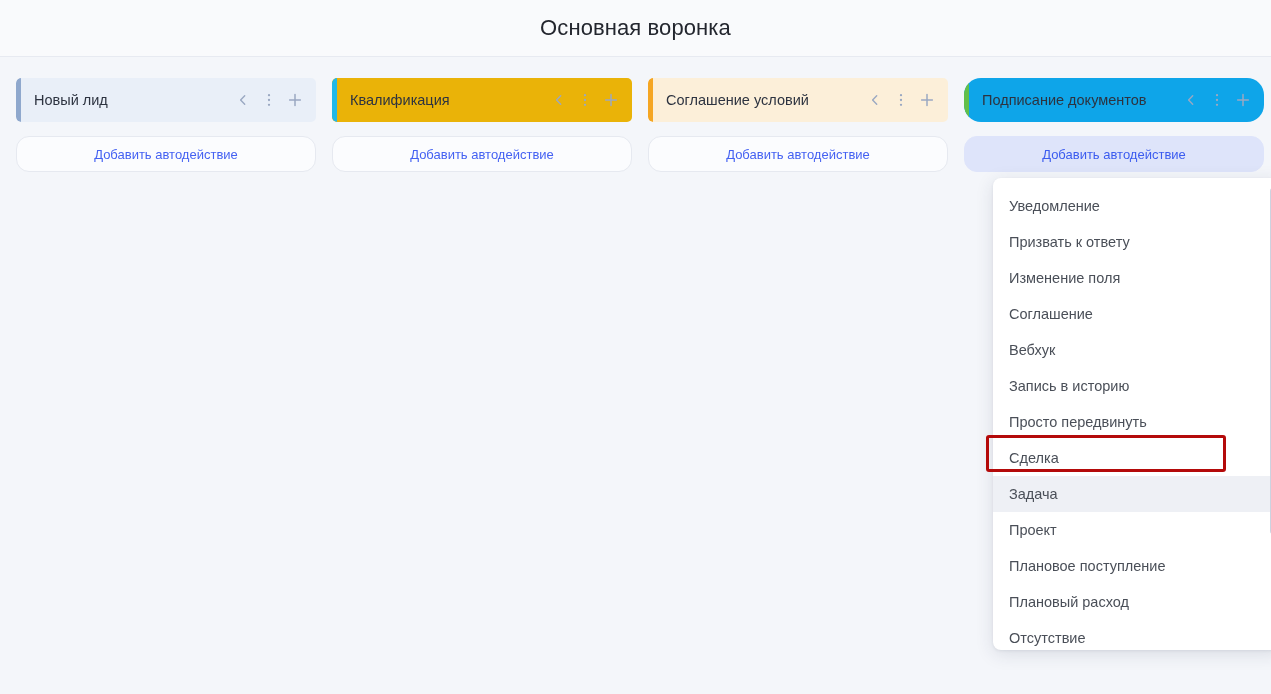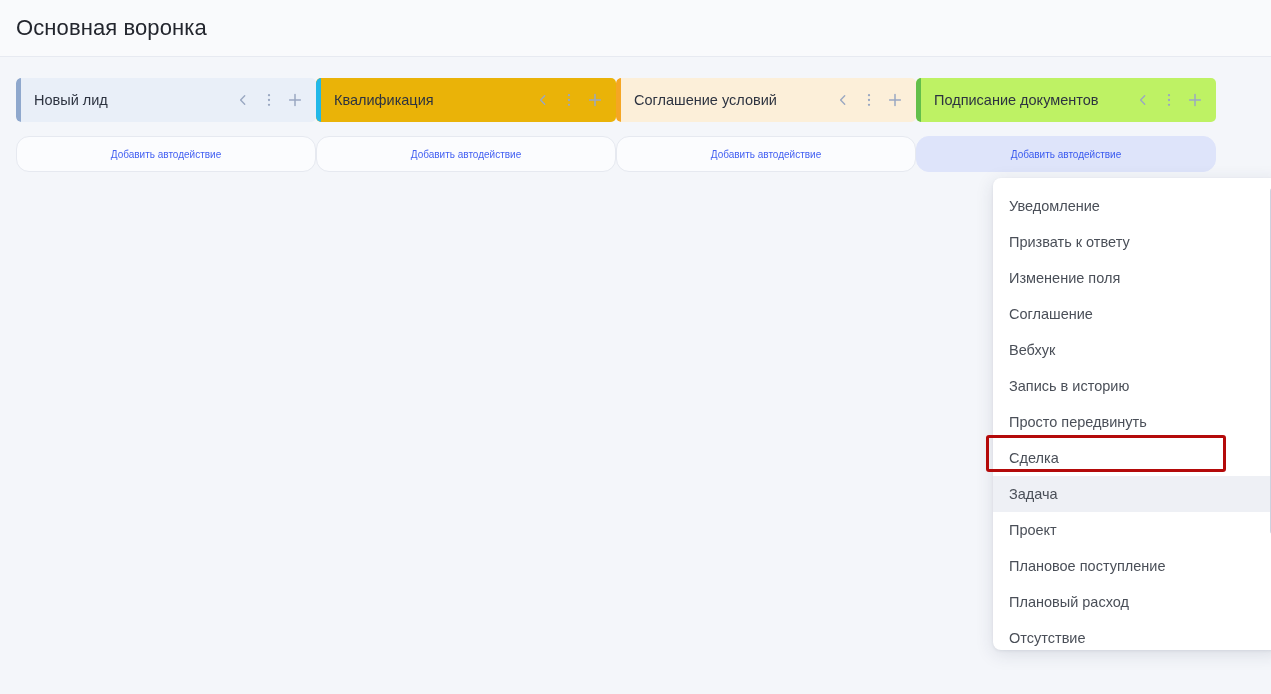--- a/index.html
+++ b/index.html
@@ -18,32 +18,34 @@
   }
 
   
   .page-header {
     height: 57px;
     background: #f9fafc;
     border-bottom: 1px solid #e7eaf1;
     display: flex;
     align-items: center;
     padding: 0 16px;
+    justify-content: center;
   }
   .page-title {
     font-size: 22px;
     color: #23262e;
     font-weight: 400;
     letter-spacing: .1px;
   }
 
   
   .board {
     padding: 21px 16px 0 16px;
     display: flex;
+    gap: 16px;
     align-items: flex-start;
   }
   .stage-col {
     width: 300px;
     flex: 0 0 300px;
     display: flex;
     flex-direction: column;
     gap: 14px;
   }
 
@@ -88,21 +90,21 @@
   }
   .ic svg { display: block; }
 
   
   .add-action-btn {
     height: 36px;
     border: 1px solid #e6e9f0;
     border-radius: 13px;
     background: #fbfcfe;
     color: #4461f2;
-    font-size: 10px;
+    font-size: 13px;
     font-family: "Liberation Sans", sans-serif;
     display: flex;
     align-items: center;
     justify-content: center;
     cursor: pointer;
     width: 100%;
   }
   .add-action-btn.is-active {
     background: #dee4fa;
     border-color: #dee4fa;
@@ -251,21 +253,21 @@
           <span class="ic">
             <svg width="16" height="16" viewBox="0 0 16 16" fill="none">
               <path d="M8 2.6v10.8M2.6 8h10.8" stroke="currentColor" stroke-width="1.5" stroke-linecap="round"></path>
             </svg>
           </span>
         </div>
       </div>
       <button class="add-action-btn">Добавить автодействие</button>
     </div>
     <div class="stage-col">
-      <div class="stage-header" style="background: #bef264;">
+      <div class="stage-header" style="background: #0ea5e9; border-radius: 17px;">
         <div class="stage-accent" style="background: rgb(99, 191, 74);"></div>
         <div class="stage-name">Подписание документов</div>
         <div class="stage-icons">
           <span class="ic">
             <svg width="14" height="14" viewBox="0 0 14 14" fill="none">
               <path d="M8.7 2.8 4.6 7l4.1 4.2" stroke="currentColor" stroke-width="1.4" stroke-linecap="round" stroke-linejoin="round"></path>
             </svg>
           </span>
           <span class="ic">
             <svg width="14" height="16" viewBox="0 0 14 16" fill="currentColor">

